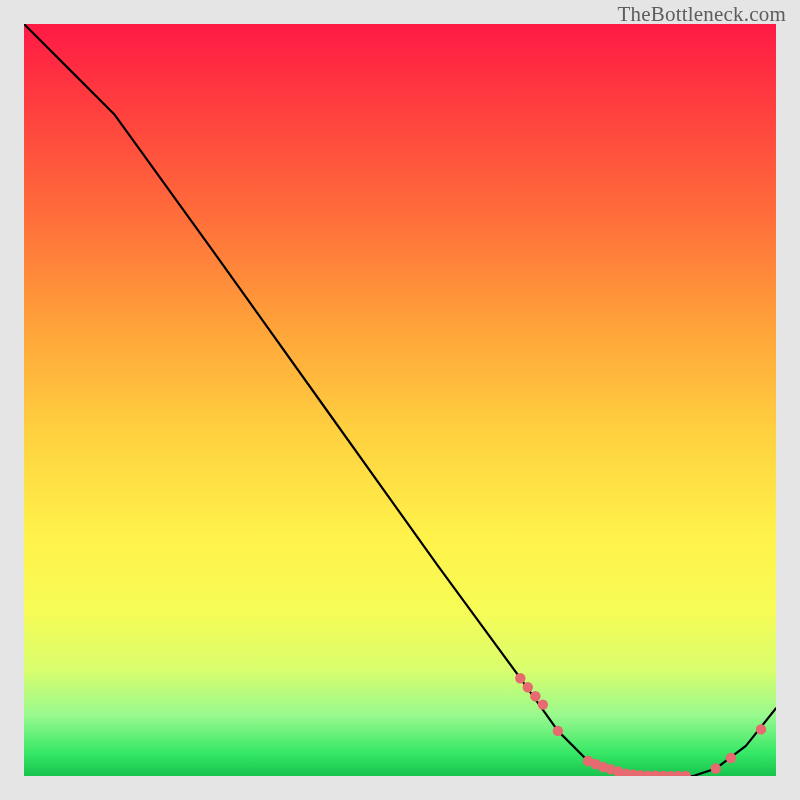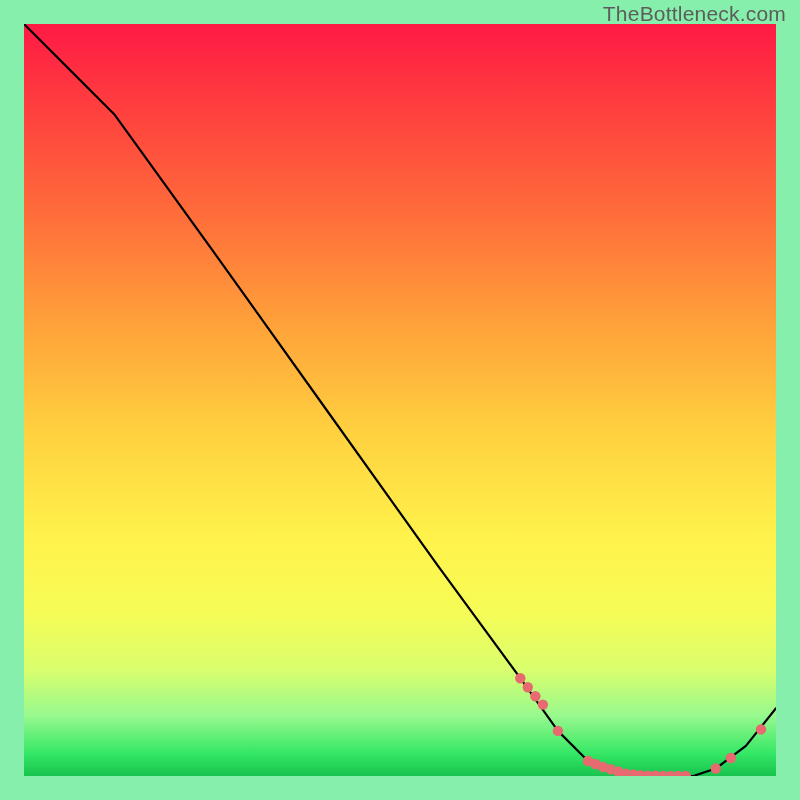--- a/index.html
+++ b/index.html
@@ -8,21 +8,22 @@
     width: 800px;
     height: 800px;
     background: #000;
     overflow: hidden;
     font-family: Arial, Helvetica, sans-serif;
   }
   .frame {
     position: relative;
     width: 800px;
     height: 800px;
-    background: #86efac;
+    background: #e5e5e5;
+    font-family: Liberation Serif, serif;
   }
   .watermark {
     position: absolute;
     top: 2px;
     right: 14px;
     color: #5d5d5d;
     font-size: 21px;
     font-weight: 400;
     letter-spacing: 0.2px;
     z-index: 5;

